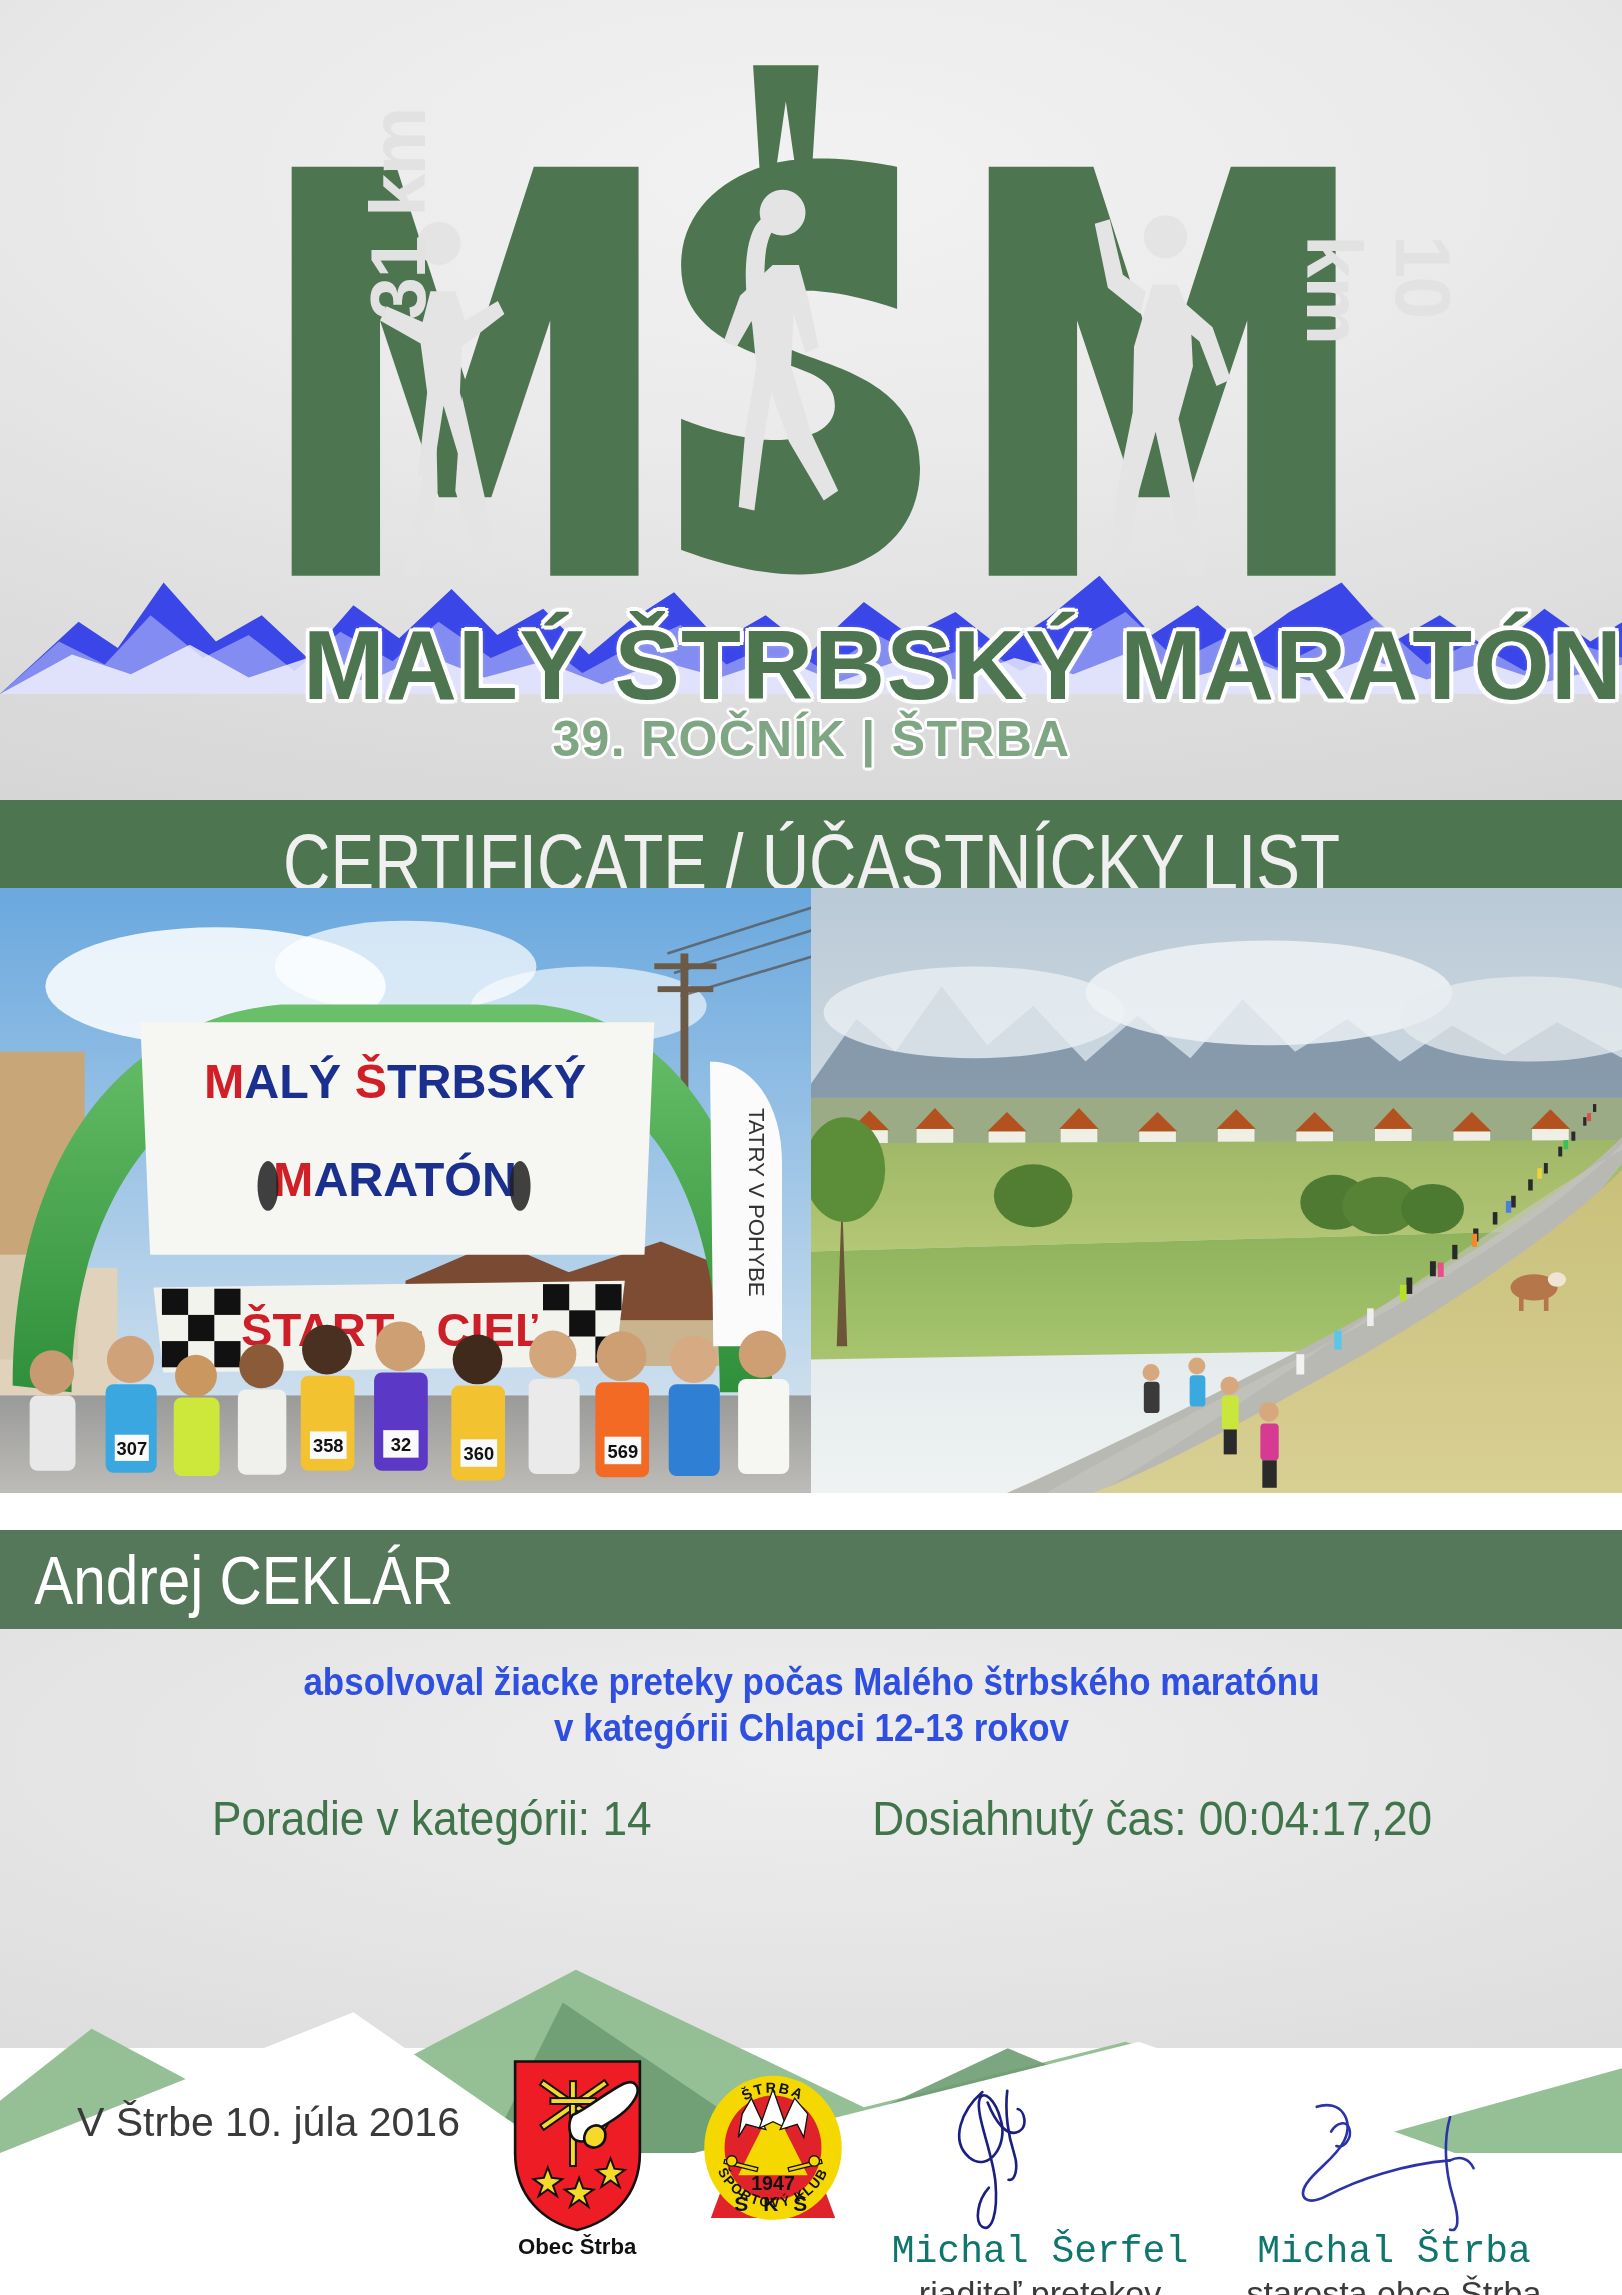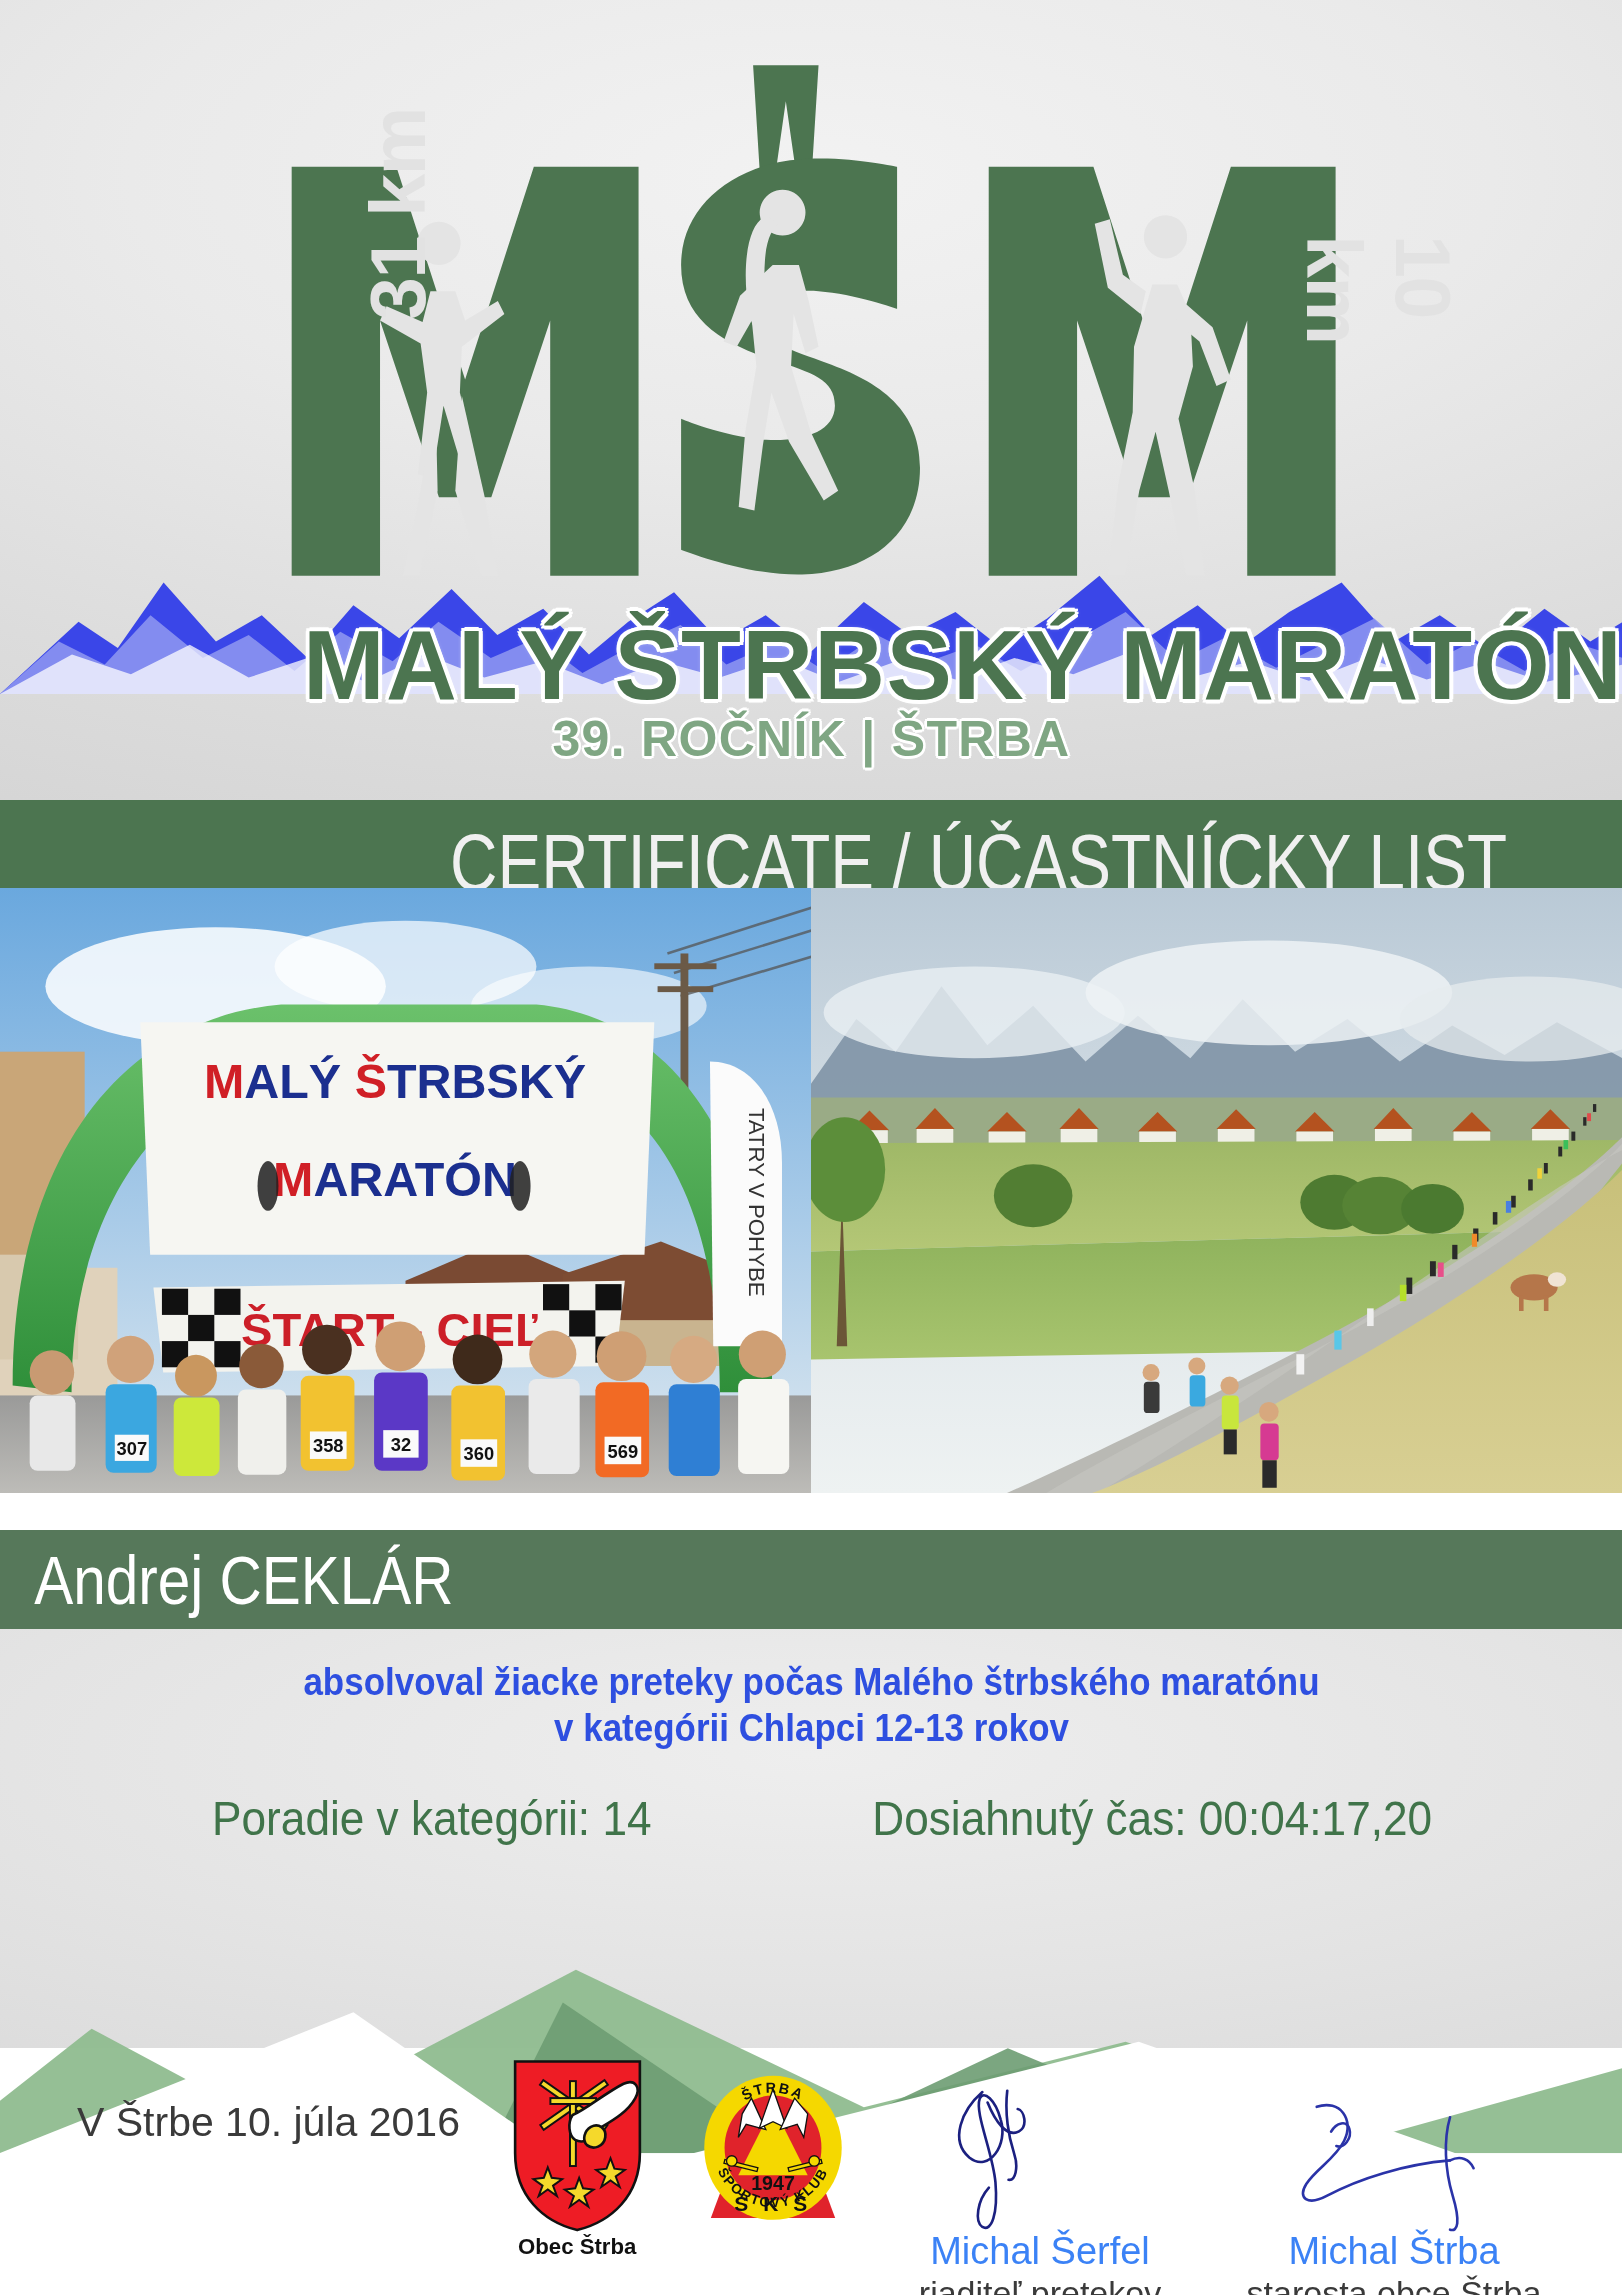--- a/index.html
+++ b/index.html
@@ -54,21 +54,21 @@
     font-size: 50px; font-weight: 900; color: #7fa683;
     letter-spacing: 1.3px;
     text-shadow: 2px 2px 0 #ffffff, -2px 2px 0 #ffffff, 2px -2px 0 #ffffff, -2px -2px 0 #ffffff,
                  0 2.6px 0 #ffffff, 2.6px 0 0 #ffffff, -2.6px 0 0 #ffffff, 0 -2.6px 0 #ffffff;
   }
 
   
   .cert-band {
     position: absolute; left: 0; top: 800px; width: 1623px; height: 126px;
     background: #4C7550;
-    display: flex; align-items: center; justify-content: flex-end;
+    display: flex; align-items: center; justify-content: center;
   }
   .cert-band-text {
     color: #f0f0f0; font-size: 80px; font-weight: 400; letter-spacing: 0px;
     font-family: "Liberation Sans", sans-serif;
     transform: scaleX(0.82); transform-origin: center;
     white-space: nowrap;
   }
 
   
   .photo-strip {
@@ -120,21 +120,21 @@
     position:absolute; left: 77px; top: 111px;
     font-size: 41px; color: #3a3a3a; white-space: nowrap;
   }
   .crest { position:absolute; left: 507px; top: 2055px; width: 141px; height: 209px; }
   .sks   { position:absolute; left: 695px; top: 2051px; width: 156px; height: 216px; }
 
   .sig-block { position:absolute; width: 340px; text-align:center; }
   .sig-1 { left: 870px; top: 2084px; }
   .sig-2 { left: 1224px; top: 2091px; }
   .sig-svg { display:block; margin: 0 auto; }
-  .sig-name { font-size: 38px; color: #3b82f6; margin-top: -5.2px; white-space: nowrap; }
+  .sig-name { font-size: 38px; color: #0f766e; margin-top: -5.2px; white-space: nowrap; font-family: Liberation Mono, monospace; }
   .sig-role { font-size: 34px; color: #3a3a3a; margin-top: 1.3px; white-space: nowrap; }
 </style>
 </head>
 <body>
 
 <div id="page">
 
   <div class="logo-area">
 
     <div class="msm-wrap">

